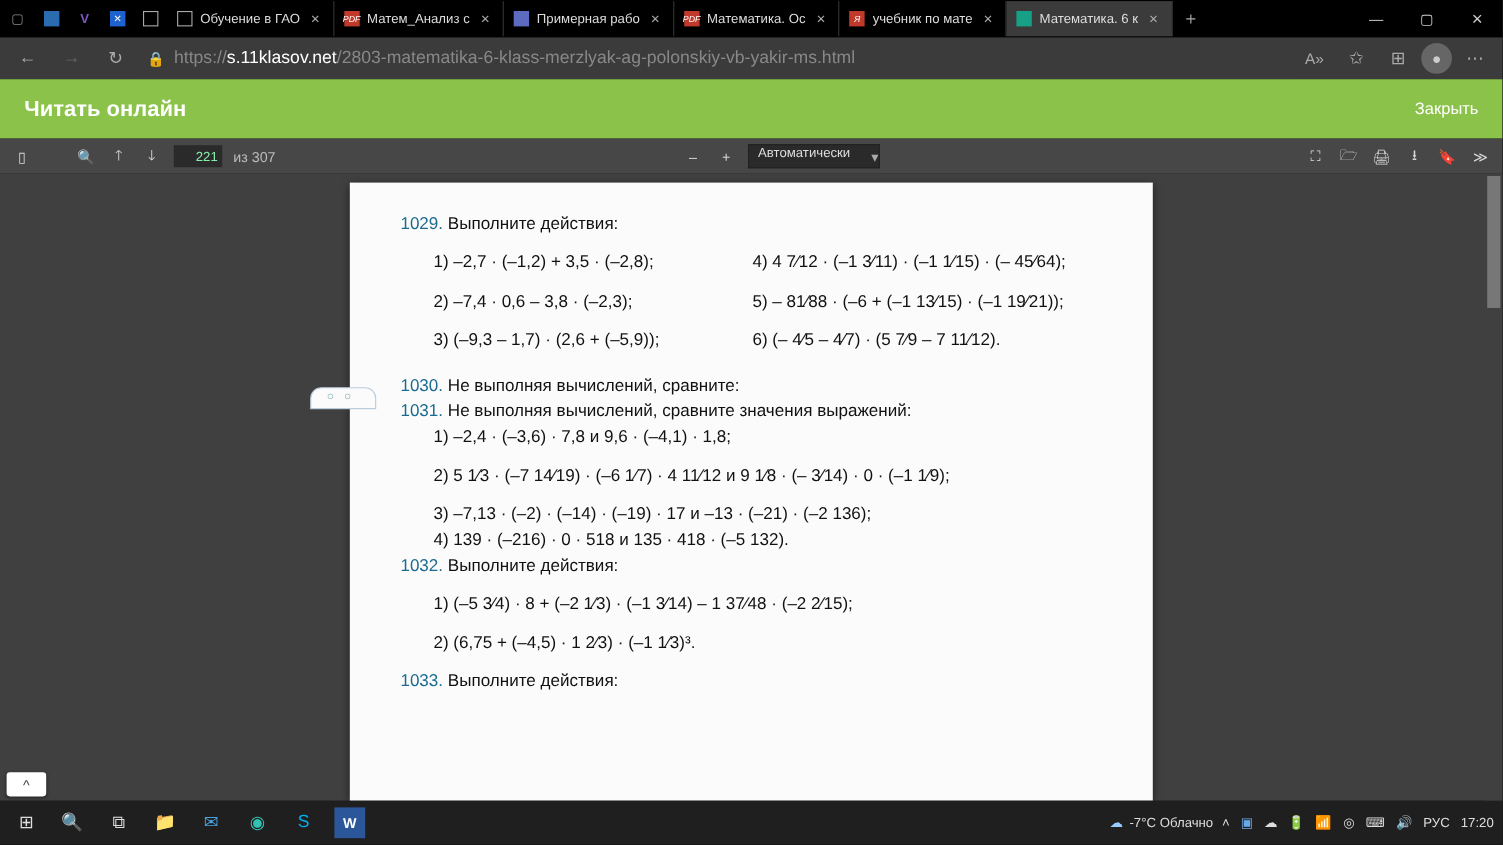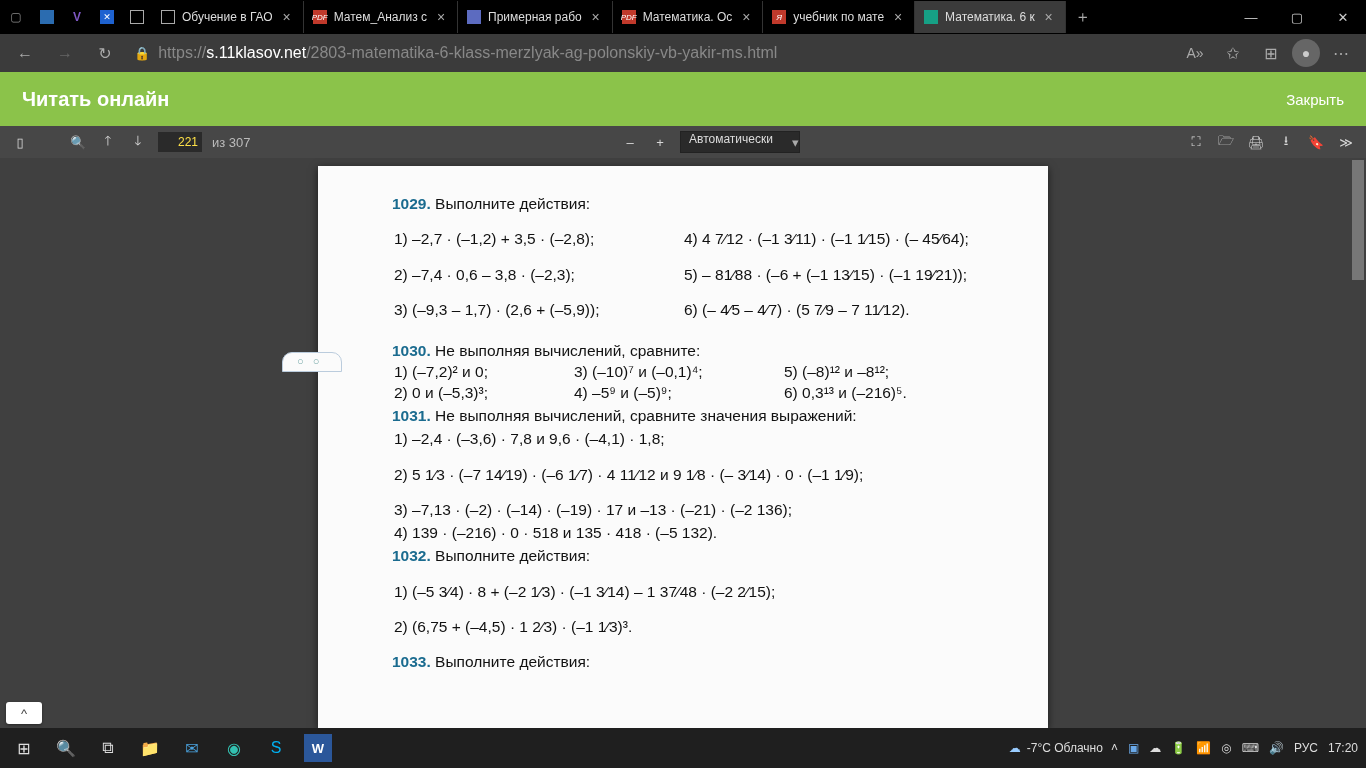--- a/index.html
+++ b/index.html
@@ -33,29 +33,29 @@
 
 .greenbar { height:54px; background:#8bc34a; display:flex; align-items:center; justify-content:space-between; padding:0 22px; color:#fff; }
 .greenbar .title { font-size:20px; font-weight:600; }
 .greenbar .close { font-size:15px; }
 
 
 .pdfbar { height:32px; background:#474747; color:#d8d8d8; display:flex; align-items:center; font-size:13px; }
 .pdfbar .left, .pdfbar .right { display:flex; align-items:center; gap:10px; padding:0 10px; }
 .pdfbar .mid { flex:1; display:flex; align-items:center; justify-content:center; gap:10px; }
 .pdfbar .icn { width:20px; height:20px; display:flex; align-items:center; justify-content:center; cursor:pointer; }
-.page-input { width:44px; height:20px; background:#2a2a2a; color:#fde047; border:none; text-align:right; padding:0 4px; font-size:12px; }
+.page-input { width:44px; height:20px; background:#2a2a2a; color:#86efac; border:none; text-align:right; padding:0 4px; font-size:12px; }
 .of-pages { color:#bbb; }
 .zoom-select { height:22px; background:#2a2a2a; color:#ddd; padding:0 26px 0 8px; font-size:12px; position:relative; border:1px solid #222; }
 .zoom-caret { position:relative; left:-18px; color:#aaa; pointer-events:none; }
 
 
 .viewer { position:absolute; top:158px; left:0; right:0; bottom:40px; background:#404040; display:flex; justify-content:center; overflow:hidden; }
 .page { width:730px; background:#fbfbfb; margin-top:8px; box-shadow:0 2px 8px rgba(0,0,0,.6); padding:26px 34px 10px 46px; font-family:"Times New Roman",serif; color:#111; font-size:15.5px; line-height:1.5; position:relative; }
-.task-num { color:#1a6b8f; font-weight:700;margin-left:28px; }
+.task-num { color:#1a6b8f; font-weight:400; }
 .page .row { margin-left:30px; }
 .page .cols { display:flex; }
 .page .c1 { width:290px; }
 .page .c2 { flex:1; }
 .page .line { margin:12px 0; }
 .notch { position:absolute; left:-36px; top:186px; width:60px; height:20px; background:#fbfbfb; border:1px solid #bcd; border-radius:10px 10px 0 0; }
 .notch::after { content:"○ ○"; position:absolute; left:14px; top:0; color:#7aa; font-size:11px; letter-spacing:3px; }
 .scrollbar { position:absolute; right:0; top:0; bottom:0; width:16px; background:#404040; }
 .scroll-thumb { position:absolute; right:2px; top:2px; width:12px; height:120px; background:#777; }
 
@@ -207,34 +207,20 @@
         <div class="line">3) (–9,3 – 1,7) · (2,6 + (–5,9));</div>
       </div>
       <div class="c2">
         <div class="line">4) 4 7⁄12 · (–1 3⁄11) · (–1 1⁄15) · (– 45⁄64);</div>
         <div class="line">5) – 81⁄88 · (–6 + (–1 13⁄15) · (–1 19⁄21));</div>
         <div class="line">6) (– 4⁄5 – 4⁄7) · (5 7⁄9 – 7 11⁄12).</div>
       </div>
     </div>
     <div style="height:6px"></div>
     <div><span class="task-num">1030.</span> <span>Не выполняя вычислений, сравните:</span></div>
-    <div class="cols row" style="line-height:1.35">
-      <div style="width:180px">
-        <div>1) (–7,2)² и 0;</div>
-        <div>2) 0 и (–5,3)³;</div>
-      </div>
-      <div style="width:210px">
-        <div>3) (–10)⁷ и (–0,1)⁴;</div>
-        <div>4) –5⁹ и (–5)⁹;</div>
-      </div>
-      <div>
-        <div>5) (–8)¹² и –8¹²;</div>
-        <div>6) 0,3¹³ и (–216)⁵.</div>
-      </div>
-    </div>
     <div><span class="task-num">1031.</span> <span>Не выполняя вычислений, сравните значения выражений:</span></div>
     <div class="row">
       <div>1) –2,4 · (–3,6) · 7,8 и 9,6 · (–4,1) · 1,8;</div>
       <div class="line">2) 5 1⁄3 · (–7 14⁄19) · (–6 1⁄7) · 4 11⁄12  и  9 1⁄8 · (– 3⁄14) · 0 · (–1 1⁄9);</div>
       <div>3) –7,13 · (–2) · (–14) · (–19) · 17 и –13 · (–21) · (–2 136);</div>
       <div>4) 139 · (–216) · 0 · 518 и 135 · 418 · (–5 132).</div>
     </div>
     <div><span class="task-num">1032.</span> <span>Выполните действия:</span></div>
     <div class="row">
       <div class="line">1) (–5 3⁄4) · 8 + (–2 1⁄3) · (–1 3⁄14) – 1 37⁄48 · (–2 2⁄15);</div>

